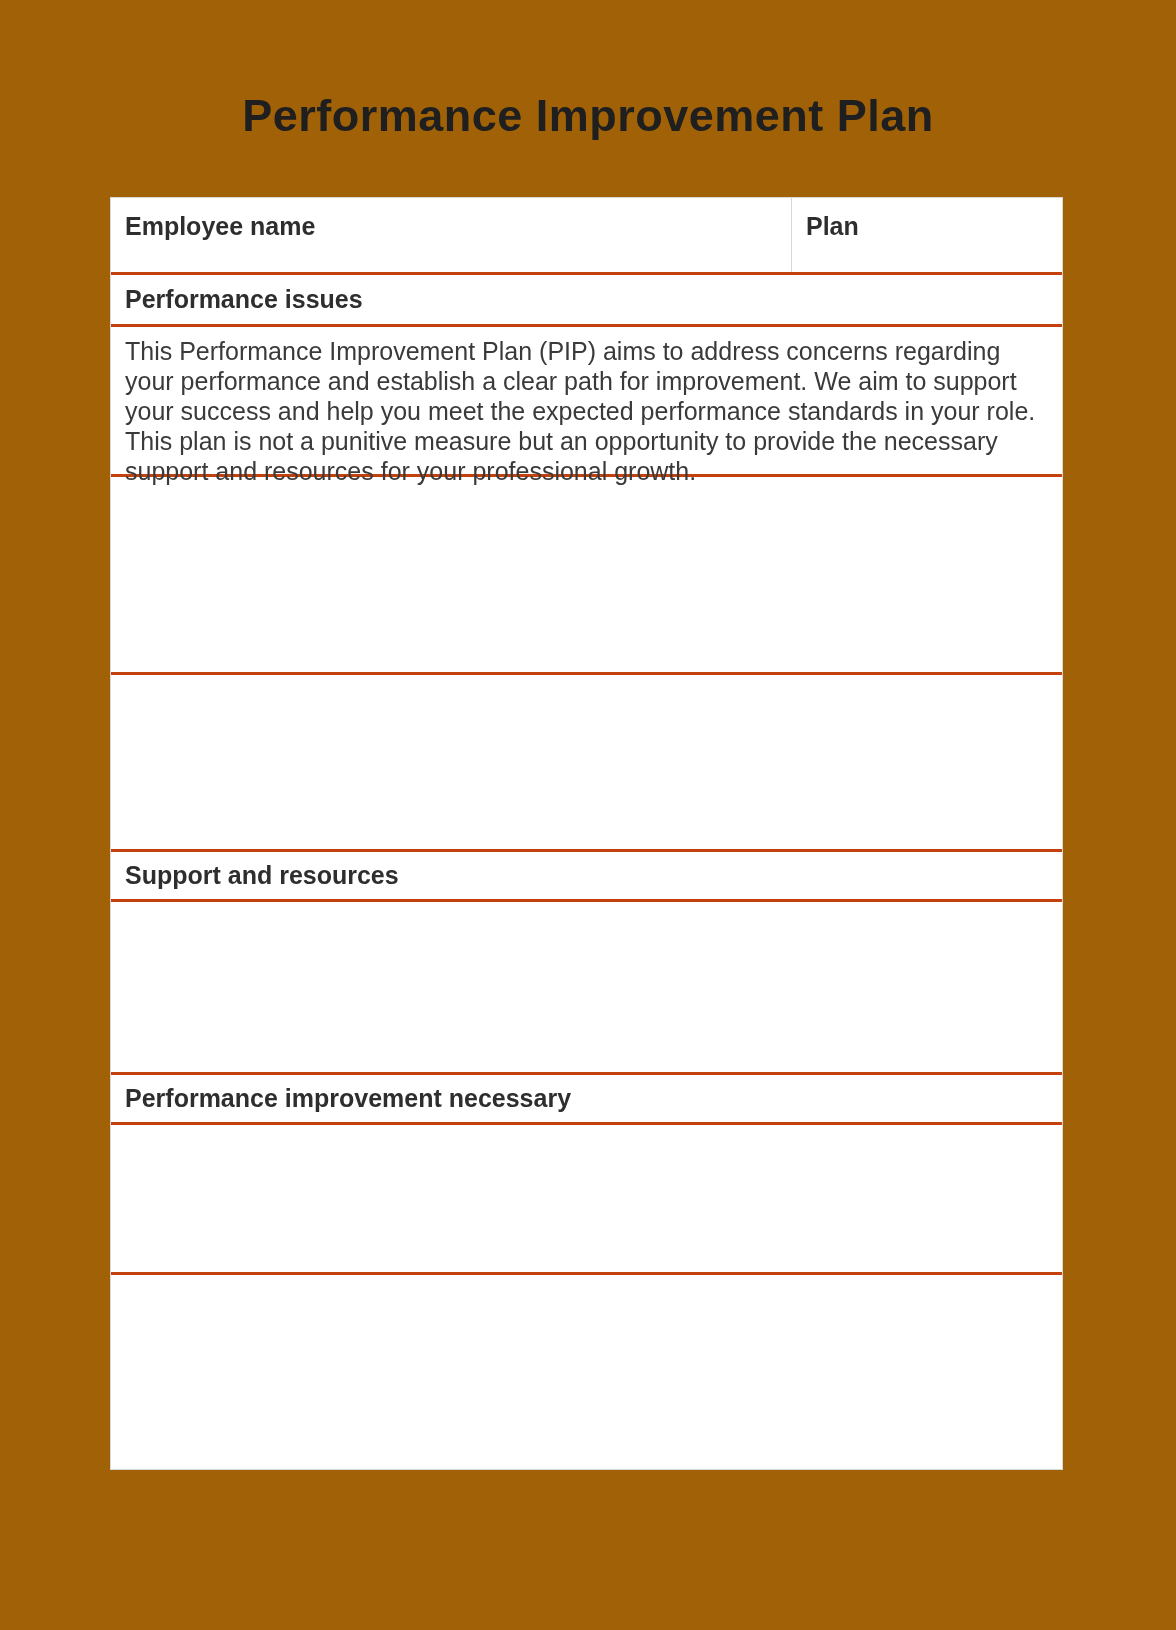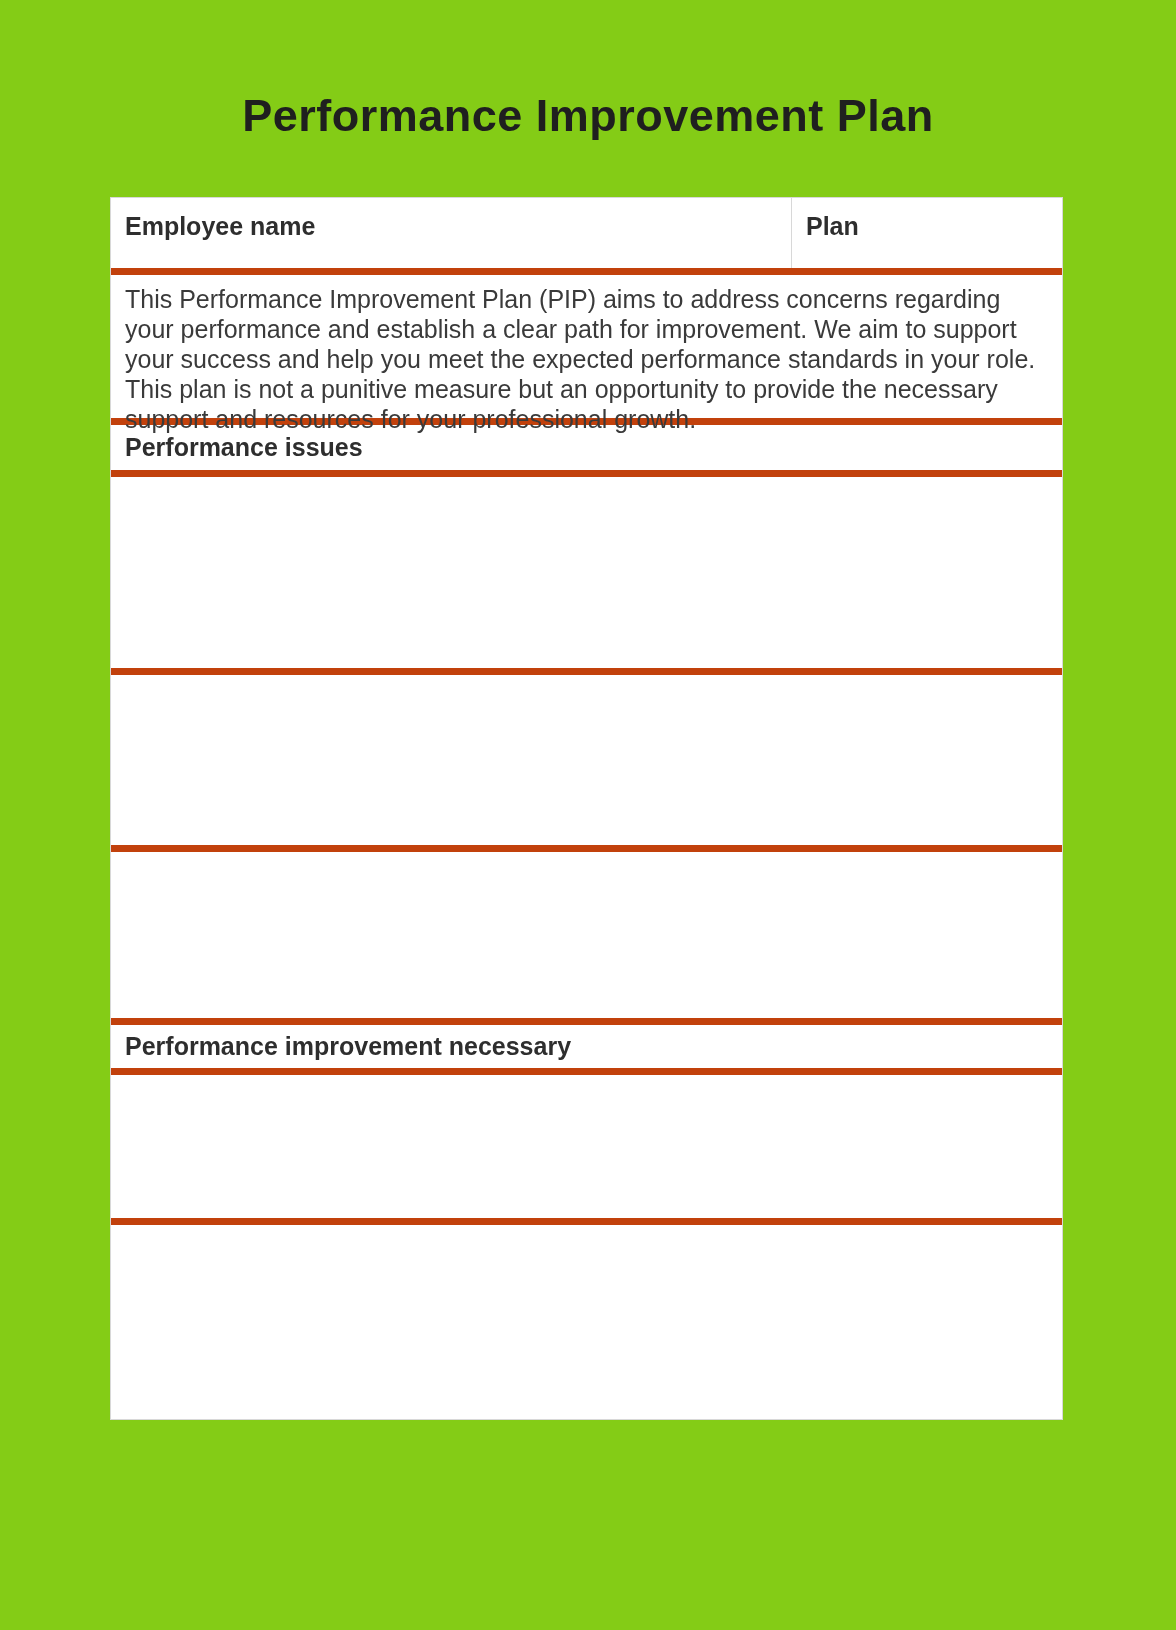--- a/index.html
+++ b/index.html
@@ -7,21 +7,21 @@
   body {
     width: 1176px;
     height: 1630px;
     position: relative;
     font-family: "Liberation Sans", "DejaVu Sans", sans-serif;
     -webkit-font-smoothing: antialiased;
   }
   .page {
     position: absolute;
     inset: 0;
-    background: #84cc16;
+    background: #a16207;
   }
   .doc-title {
     position: absolute;
     top: 90px;
     left: 0;
     width: 1176px;
     text-align: center;
     font-size: 45px;
     line-height: 52px;
     font-weight: bold;
@@ -31,21 +31,21 @@
   .doc-table {
     position: absolute;
     left: 110px;
     top: 197px;
     width: 953px;
     border: 1px solid #d8d8d8;
     background: #ffffff;
   }
   .row {
     width: 100%;
-    border-bottom: 7px solid #c2410c;
+    border-bottom: 3px solid #c2410c;
     background: #ffffff;
   }
   .row:last-child { border-bottom: none; }
   .header-row {
     height: 77px;
     display: flex;
   }
   .cell {
     height: 100%;
     padding: 14px 14px 0 14px;
@@ -88,31 +88,34 @@
 
     <div class="row header-row">
       <div class="cell name-cell">
         <span class="cell-label">Employee name</span>
       </div>
       <div class="cell date-cell">
         <span class="cell-label">Plan</span>
       </div>
     </div>
 
+    <div class="row label-row" style="height:52px">
+      <span class="section-label">Performance issues</span>
+    </div>
+
     <div class="row intro-row">
       <p>This Performance Improvement Plan (PIP) aims to address concerns regarding your performance and establish a clear path for improvement. We aim to support your success and help you meet the expected performance standards in your role. This plan is not a punitive measure but an opportunity to provide the necessary support and resources for your professional growth.</p>
-    </div>
-
-    <div class="row label-row" style="height:52px">
-      <span class="section-label">Performance issues</span>
     </div>
     <div class="row content-row" style="height:198px"></div>
 
     <div class="row content-row" style="height:177px"></div>
 
+    <div class="row label-row" style="height:50px">
+      <span class="section-label">Support and resources</span>
+    </div>
     <div class="row content-row" style="height:173px"></div>
 
     <div class="row label-row" style="height:50px">
       <span class="section-label">Performance improvement necessary</span>
     </div>
     <div class="row content-row" style="height:150px"></div>
 
     <div class="row content-row" style="height:194px"></div>
 
   </div>

